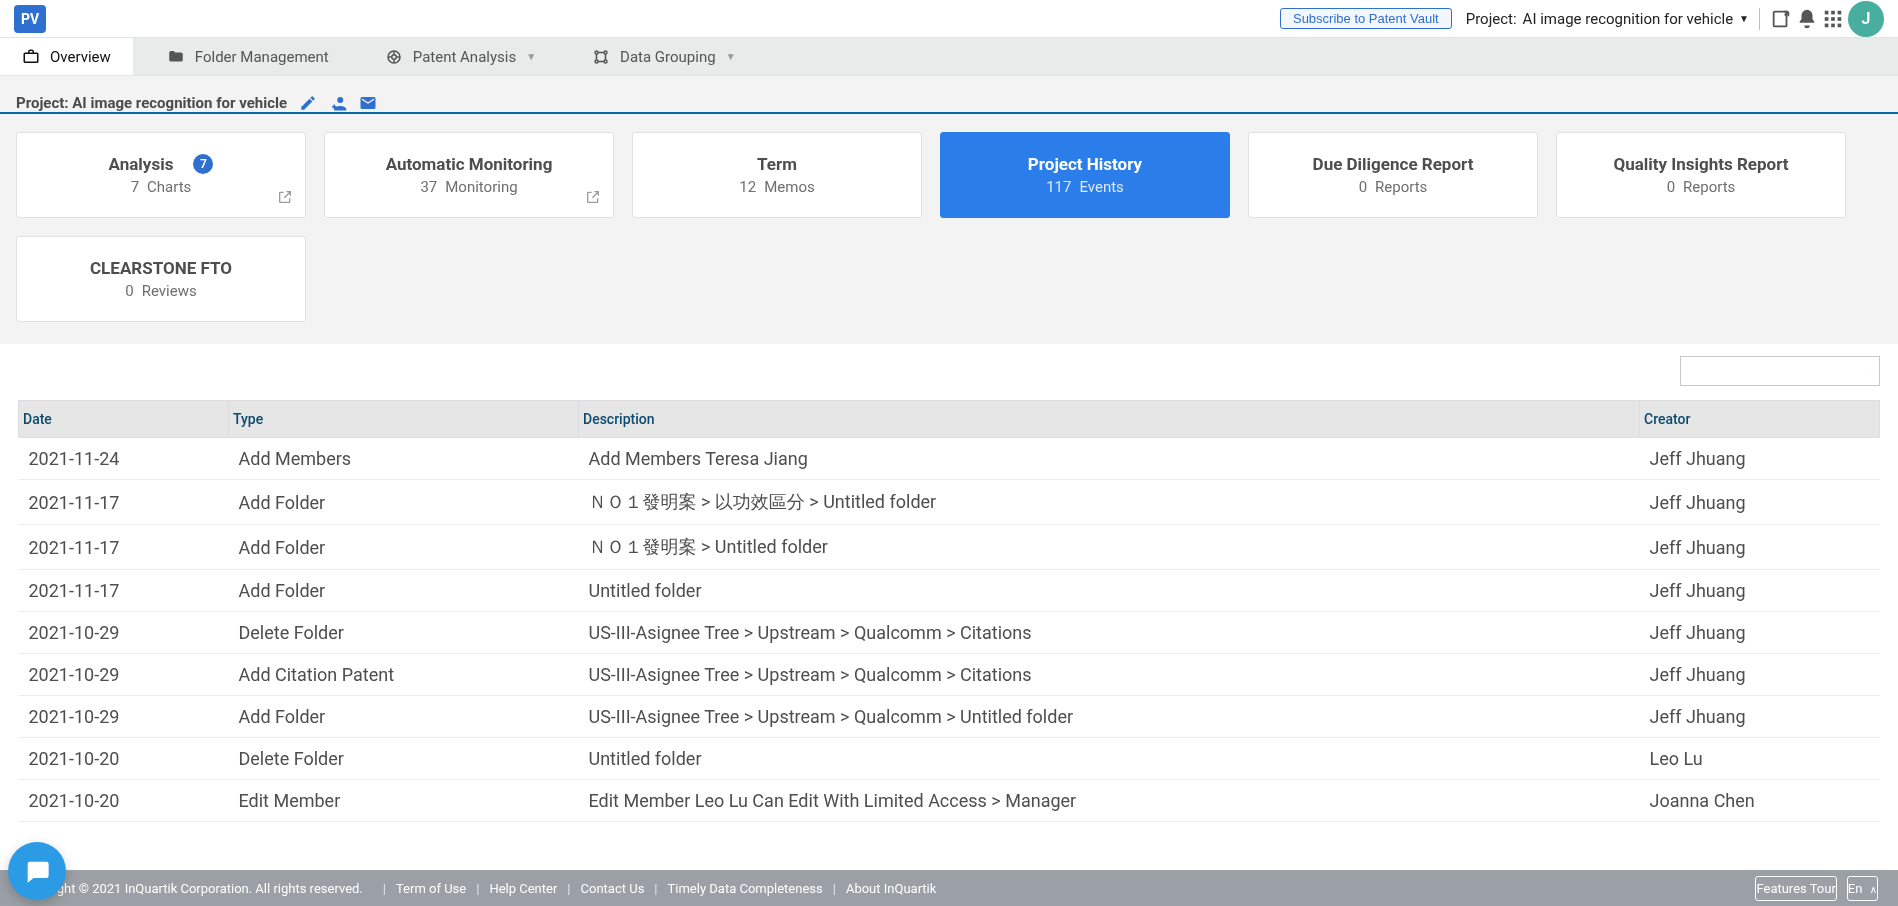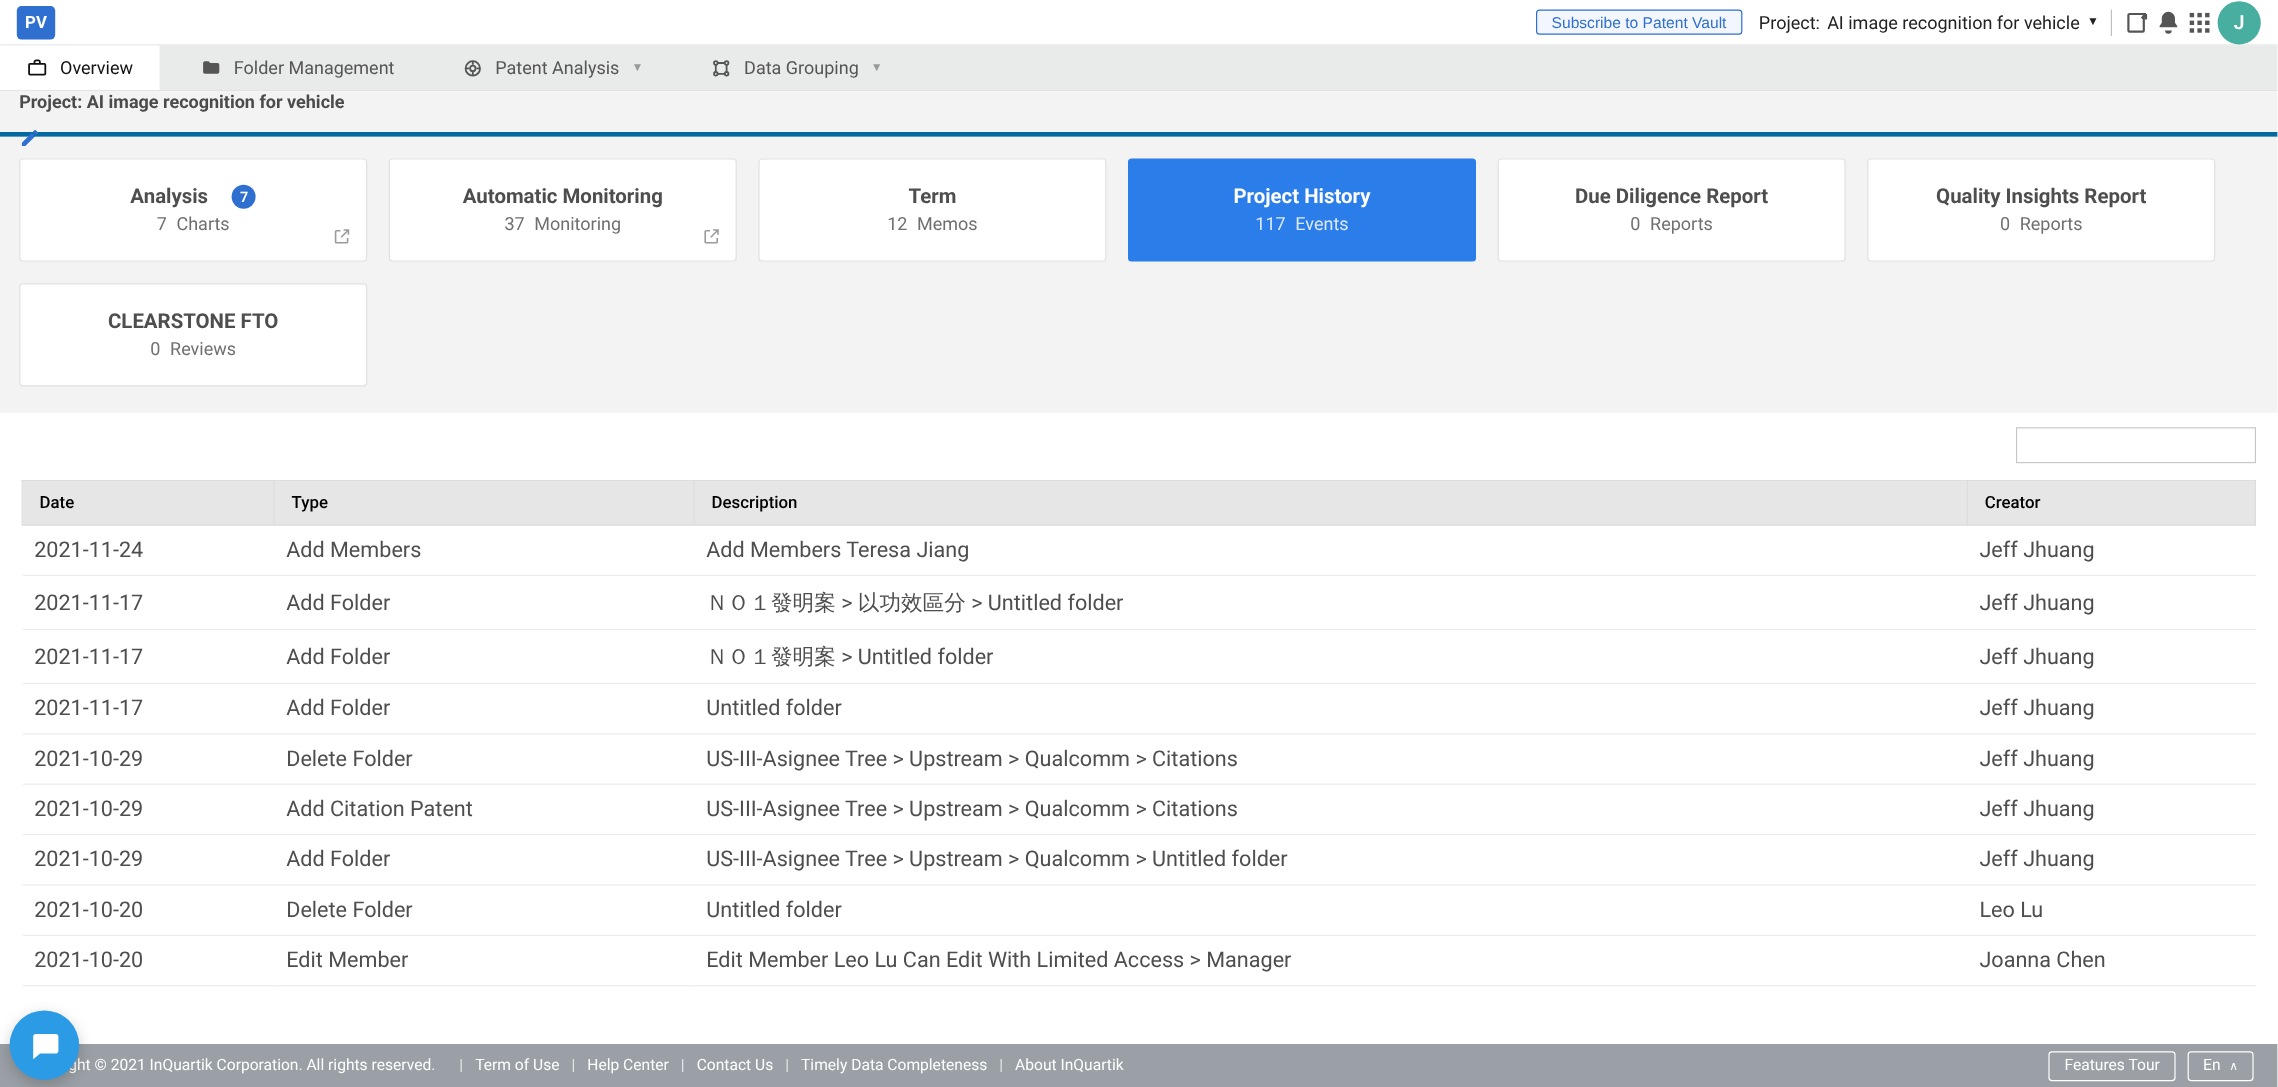--- a/index.html
+++ b/index.html
@@ -86,23 +86,22 @@
   }
   .mainnav-tab .tri {
     font-size: 10px; color: #9a9a9a;
   }
 
   
   .pagehead {
     height: 38px;
     padding: 0 16px;
     background: #f3f3f3;
-    display: flex; align-items: flex-start; gap: 12px;
-    border-bottom: 4px solid #0369a1;
-    flex-direction: column;
+    display: flex; align-items: flex-end; gap: 12px;
+    border-bottom: 2px solid #0369a1;
   }
   .pagehead .title {
     font-weight: 700; color: #4b4b4b; font-size: 15px;
   }
   .pagehead .mini-icon {
     color: #2f6fd0; cursor: pointer; width:18px; height:18px;
     display:inline-flex;align-items:center;justify-content:center;
   }
 
   
@@ -159,23 +158,23 @@
   }
 
   table.history {
     width: calc(100% - 36px);
     margin: 14px 18px 0;
     border-collapse: collapse;
   }
   table.history thead th {
     text-align: left;
     background: #e6e6e6;
-    color: #000000;
+    color: #0c4a6e;
     font-weight: 500;
-    padding: 10px 14px;
+    padding: 10px 4px;
     border: 1px solid #dcdcdc;
     font-size: 14px;
   }
   table.history tbody td {
     padding: 10px 10px;
     border-bottom: 1px solid #ececec;
     color: #4e4e4e;
     font-size: 18px;
   }
   table.history col.date { width: 210px; }
@@ -192,21 +191,21 @@
     display: flex; align-items: center;
     padding: 0 20px;
     gap: 0;
     font-size: 13px;
   }
   .footer .ftxt { margin-right: 10px; }
   .footer .fsep { margin: 0 10px; color:#e6e8ea; }
   .footer .flink { cursor:pointer; }
   .footer .right { margin-left: auto; display: flex; gap: 10px; align-items: center; }
   .footer .btn-outline {
-    border: 1px solid #fff; padding: 4px 12px; border-radius: 3px; cursor:pointer;
+    border: 1px solid #fff; padding: 4px 0; border-radius: 3px; cursor:pointer;
     font-size: 13px;
   }
 
   
   .chat-bubble {
     position: absolute; left: 8px; bottom: 6px;
     width: 58px; height: 58px; border-radius: 50%;
     background: #2b9be6;
     display: flex; align-items: center; justify-content: center;
     color:#fff; cursor:pointer; box-shadow: 0 4px 12px rgba(0,0,0,.2);

